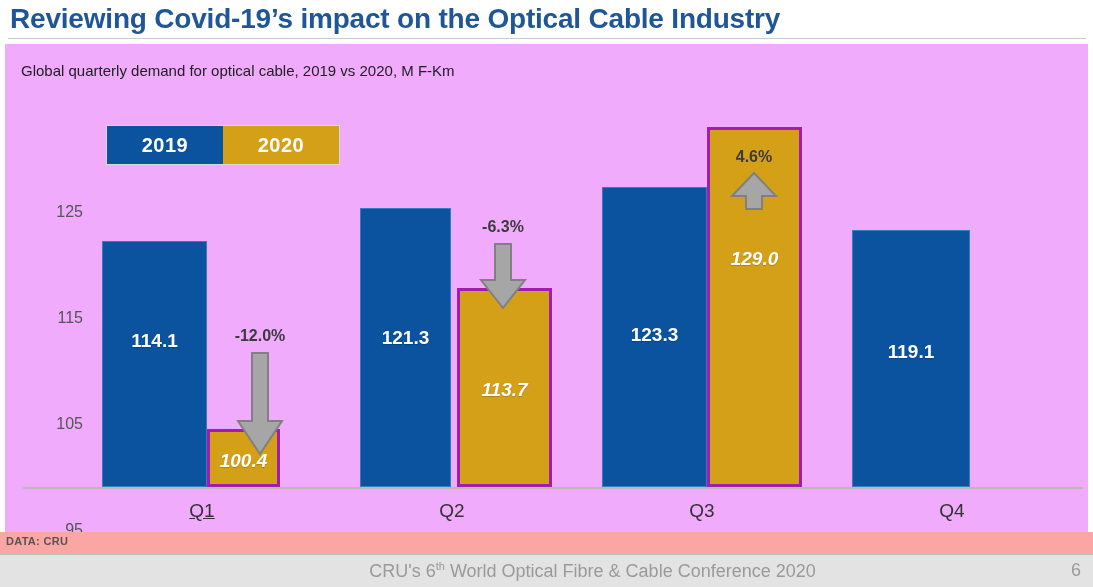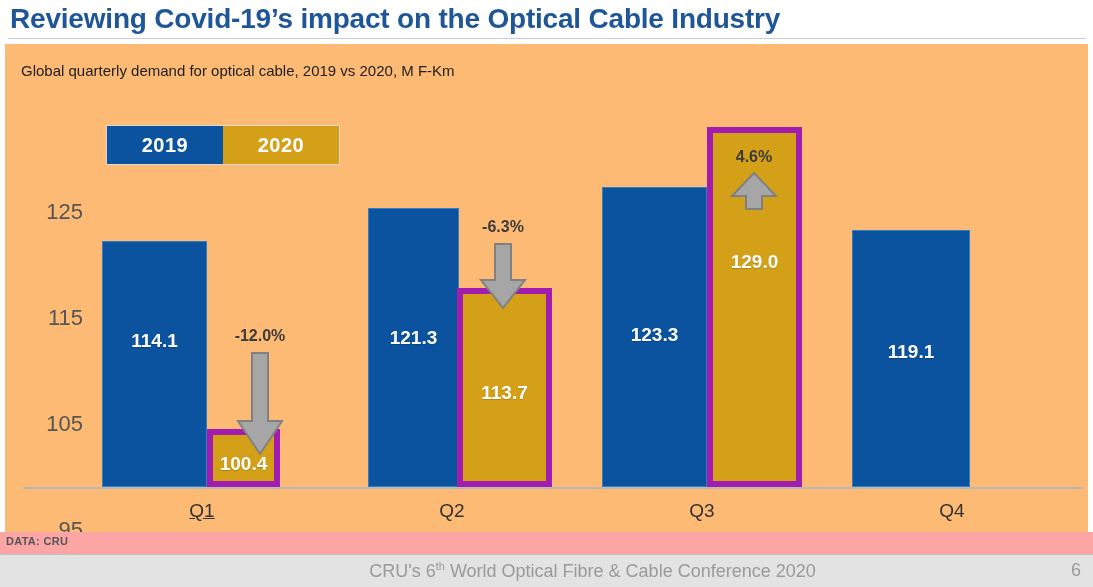--- a/index.html
+++ b/index.html
@@ -38,21 +38,21 @@
     background: #c9cdd2;
   }
 
   
   #chart-panel {
     position: absolute;
     left: 5px;
     top: 44px;
     width: 1083px;
     height: 488px;
-    background: #fdba74;
+    background: #f0abfc;
   }
   #chart-subtitle {
     position: absolute;
     left: 16px;
     top: 18px;
     font-size: 15px;
     color: #212121;
     white-space: nowrap;
   }
 
@@ -94,41 +94,42 @@
     width: 1060px;
     height: 2px;
     background: #b9b9b9;
   }
 
   .ytick {
     position: absolute;
     left: 16px;
     width: 62px;
     text-align: right;
-    font-size: 22px;
+    font-size: 16px;
     color: #555555;
     transform: translateY(-50%);
   }
 
   .group {
     position: absolute;
     bottom: 45px;
   }
   .bar {
     position: absolute;
     bottom: 0;
     box-sizing: border-box;
   }
   .bar-2019 {
     background: #0b529f;
     border: 1px solid #2f7fc4;
   }
   .bar-2020 {
     background: #d4a017;
-    border: 6px solid #a21caf;
+    border: 3px solid #a21caf;
+    font-style: italic;
   }
   .bar-label {
     position: absolute;
     left: 0;
     width: 100%;
     text-align: center;
     font-size: 19px;
     font-weight: bold;
     color: #ffffff;
     text-shadow: 0 1px 1px rgba(0,0,0,0.18);
@@ -240,21 +241,21 @@
     <div class="xlabel" style="left:97px; width:200px;text-decoration:underline;">Q1</div>
 
     <div class="delta" style="left:200px; top:281px;">
       <span class="delta-text">-12.0%</span>
       <svg class="delta-arrow" width="50" height="110" viewBox="0 0 50 110">
         <polygon points="17,4 33,4 33,72 47,72 25,105 3,72 17,72" fill="#a6a6a6" stroke="#808080" stroke-width="2" stroke-linejoin="miter"></polygon>
       </svg>
     </div>
 
     <div class="group" style="left:347px; width:200px; height:260px;">
-      <div class="bar bar-2019" style="left:16px; width:91px; height:279px;">
+      <div class="bar bar-2019" style="left:8px; width:91px; height:279px;">
         <div class="bar-label" style="top:118px">121.3</div>
       </div>
       <div class="bar bar-2020" style="left:105px; width:95px; height:199px;">
         <div class="bar-label" style="top:88px">113.7</div>
       </div>
     </div>
     <div class="xlabel" style="left:347px; width:200px;">Q2</div>
 
     <div class="delta" style="left:443px; top:172px;">
       <span class="delta-text">-6.3%</span>

